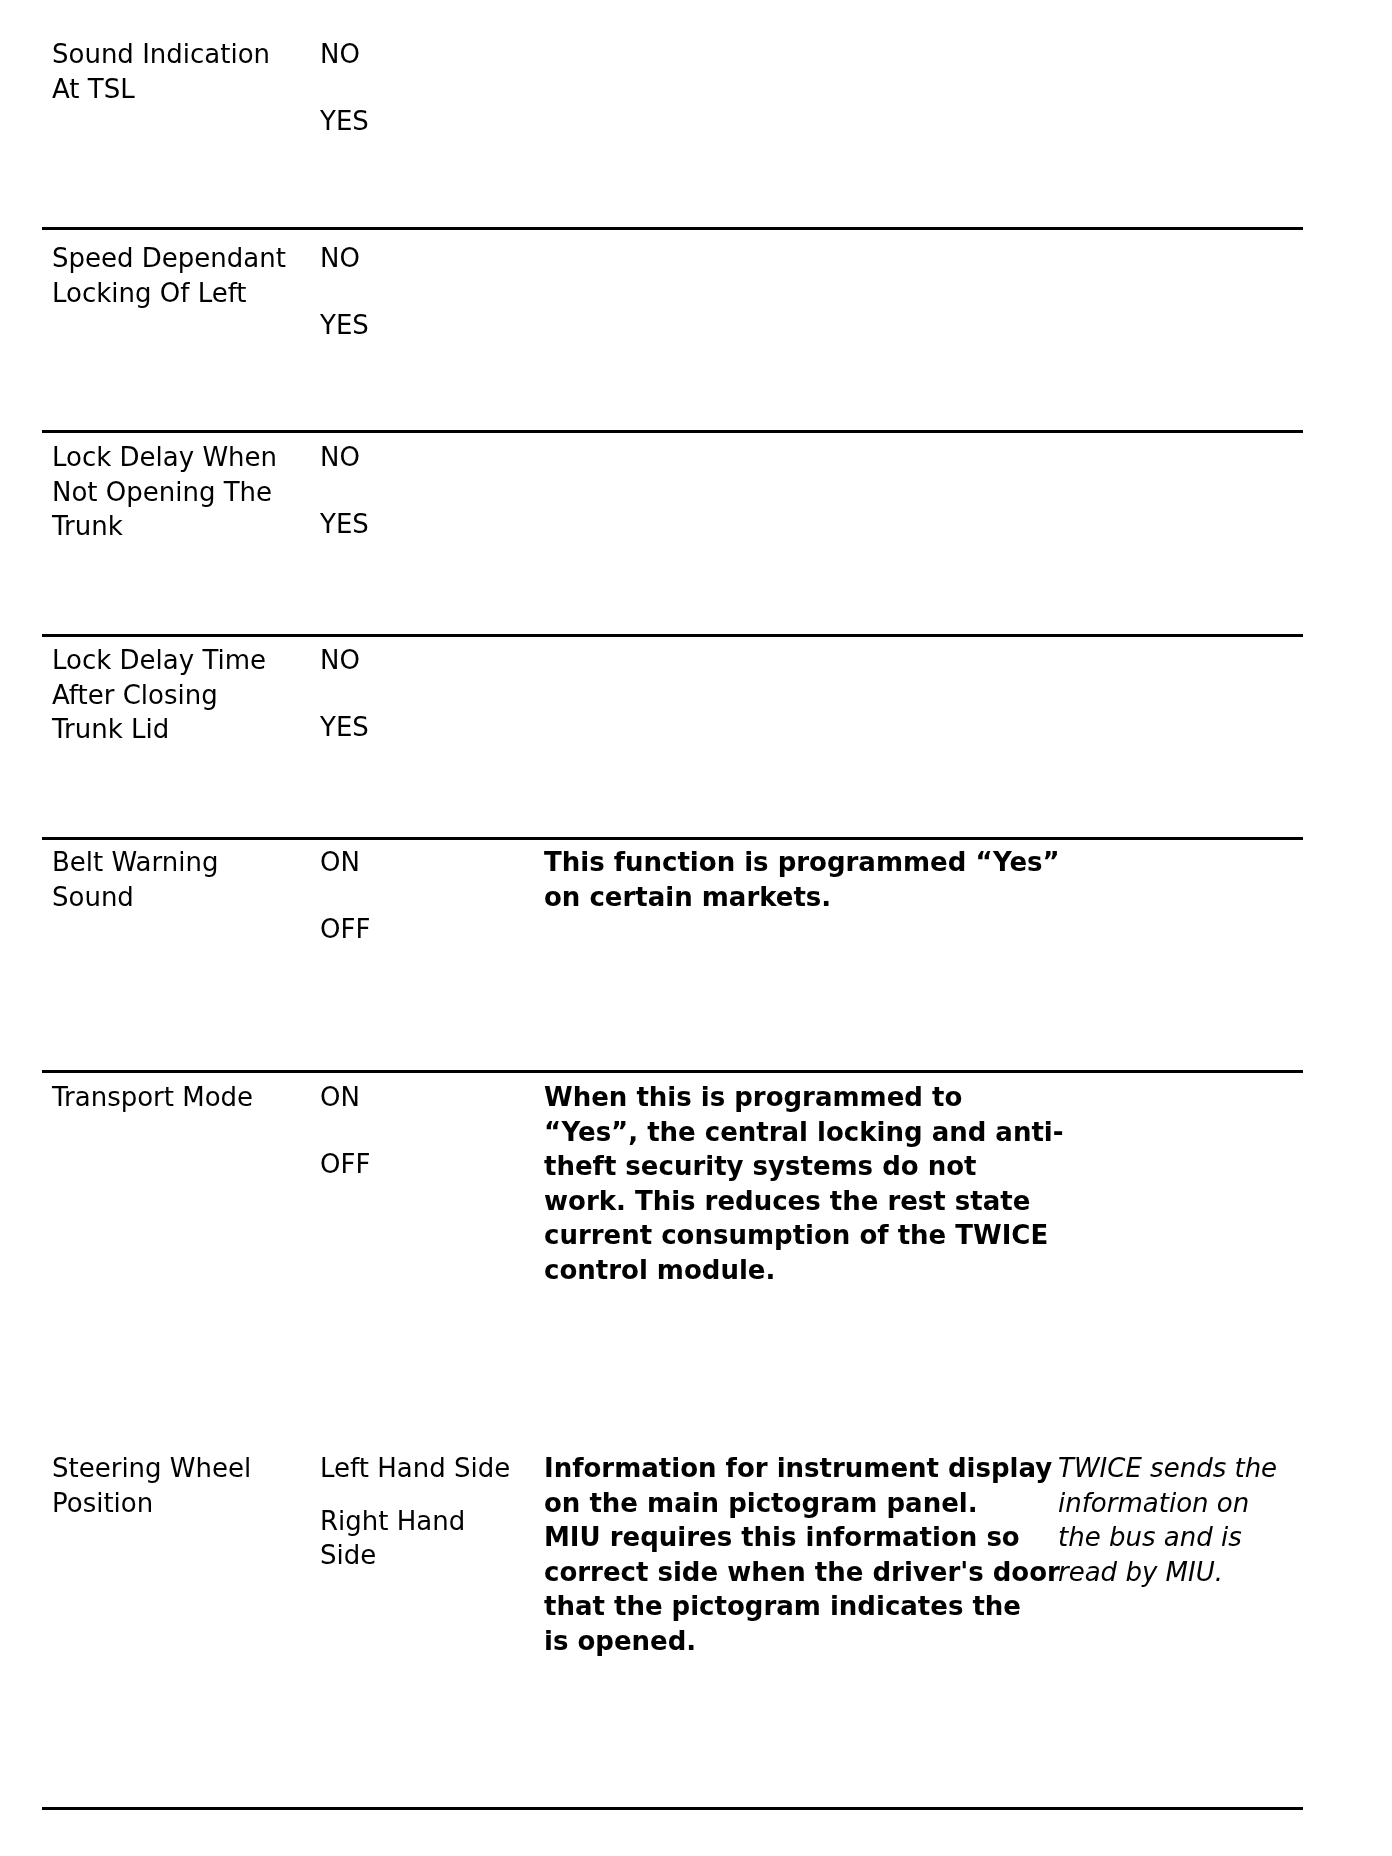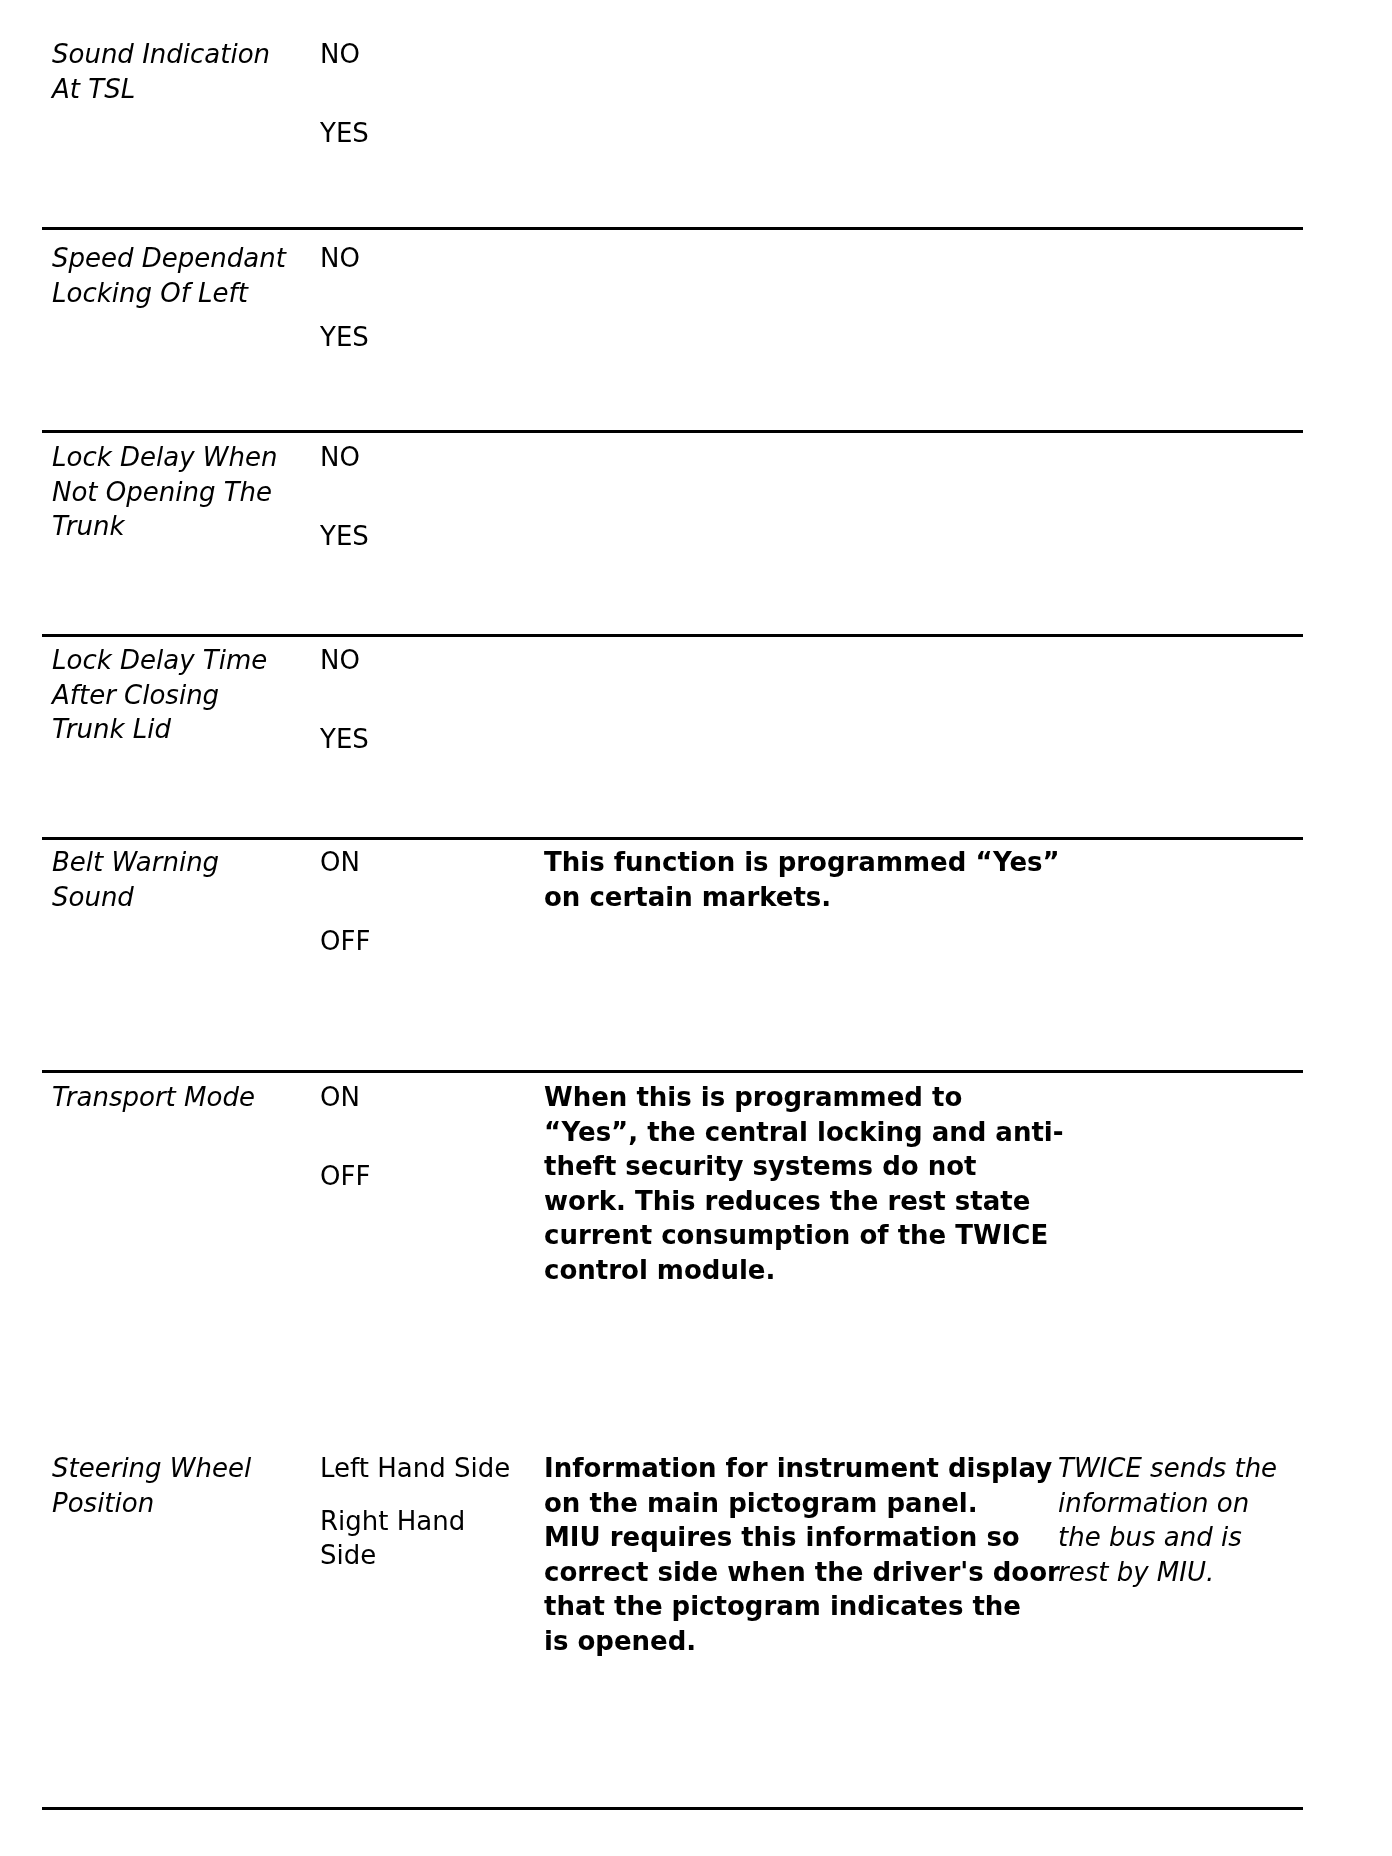--- a/index.html
+++ b/index.html
@@ -27,27 +27,27 @@
   .row {
     position: absolute;
     left: 0;
     width: 1392px;
   }
   .cell {
     position: absolute;
     top: 0;
     white-space: nowrap;
   }
-  .c-name { left: 52px; font-style: italic; }
+  .c-name { left: 52px; }
   .c-values { left: 320px; }
   .c-desc { left: 544px; font-weight: bold; }
   .c-note { left: 1058px; font-style: italic; }
   .line { display: block; }
   .opt { display: block; }
-  .opt + .opt { margin-top: 44px; }
+  .opt + .opt { margin-top: 32px; }
 </style>
 </head>
 <body>
 
 <div class="rule" style="top:227px;"></div>
 <div class="rule" style="top:430px;"></div>
 <div class="rule" style="top:634px;"></div>
 <div class="rule" style="top:837px;"></div>
 <div class="rule" style="top:1070px;"></div>
 <div class="rule" style="top:1807px;"></div>
@@ -150,15 +150,15 @@
     <span class="line">on the main pictogram panel.</span>
     <span class="line">MIU requires this information so</span>
     <span class="line">correct side when the driver's door</span>
     <span class="line">that the pictogram indicates the</span>
     <span class="line">is opened.</span>
   </div>
   <div class="cell c-note">
     <span class="line">TWICE sends the</span>
     <span class="line">information on</span>
     <span class="line">the bus and is</span>
-    <span class="line">rest by MIU.</span>
+    <span class="line">read by MIU.</span>
   </div>
 </div>
 
 </body></html>

